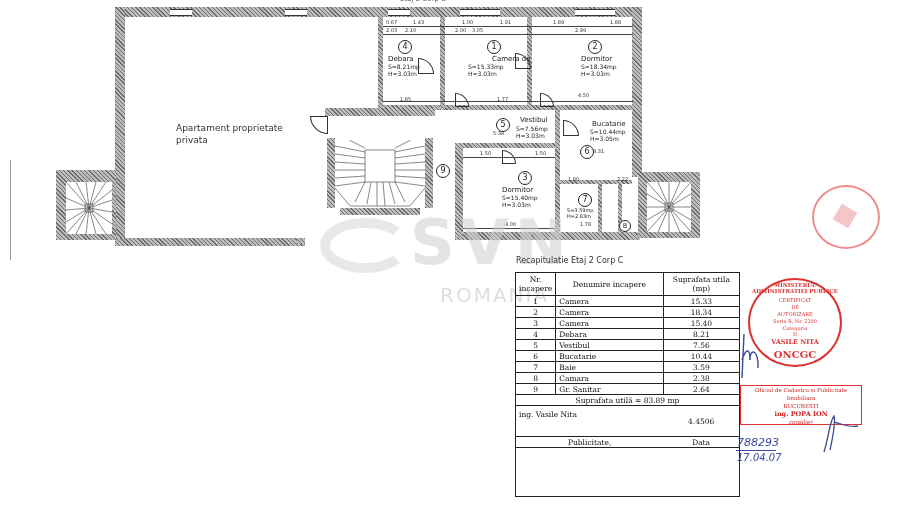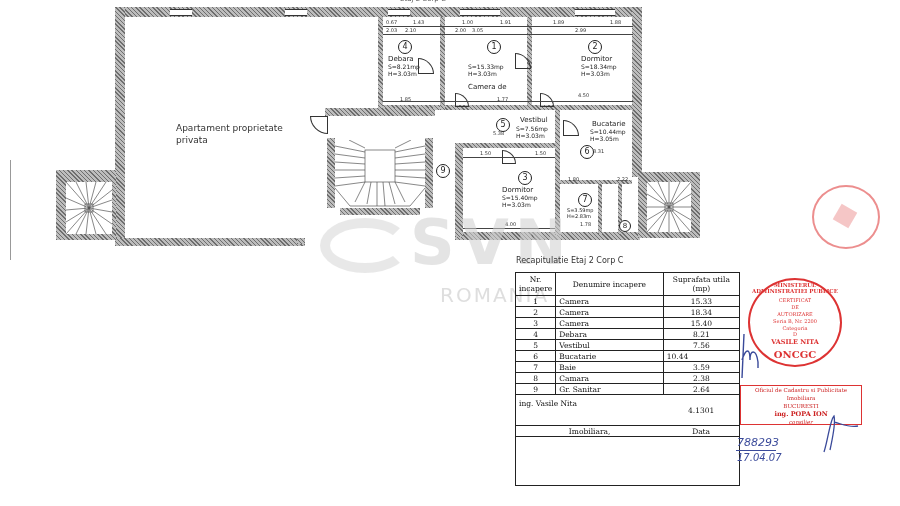--- a/index.html
+++ b/index.html
@@ -60,21 +60,21 @@
   <div class="wall hatch" style="left:598px;top:184px;width:4px;height:50px;"></div>
   <div class="wall hatch" style="left:618px;top:184px;width:4px;height:50px;"></div>
 
   <div class="rnum" style="left:398px;top:40px;">4</div>
   <div class="lbl" style="left:388px;top:55px;">Debara</div>
   <div class="lbl" style="left:388px;top:63px;font-size:6px;">S=8.21mp</div>
   <div class="lbl" style="left:388px;top:70px;font-size:6px;">H=3.03m</div>
   <div class="door" style="left:418px;top:58px;width:14px;height:14px;"></div>
 
   <div class="rnum" style="left:487px;top:40px;">1</div>
-  <div class="lbl" style="left:468px;top:55px;margin-top:28px;">Camera de</div>
+  <div class="lbl" style="left:492px;top:55px;">Camera de</div>
   <div class="lbl" style="left:468px;top:63px;font-size:6px;">S=15.33mp</div>
   <div class="lbl" style="left:468px;top:70px;font-size:6px;">H=3.03m</div>
   <div class="door" style="left:455px;top:93px;width:12px;height:12px;"></div>
   <div class="door" style="left:515px;top:53px;width:14px;height:14px;"></div>
 
   <div class="rnum" style="left:588px;top:40px;">2</div>
   <div class="lbl" style="left:581px;top:55px;">Dormitor</div>
   <div class="lbl" style="left:581px;top:63px;font-size:6px;">S=18.34mp</div>
   <div class="lbl" style="left:581px;top:70px;font-size:6px;">H=3.03m</div>
   <div class="door" style="left:540px;top:93px;width:12px;height:12px;"></div>
@@ -262,43 +262,46 @@
         <td style="text-align:center">8.21</td>
       </tr>
   <tr>
         <td style="text-align:center">5</td>
         <td>Vestibul</td>
         <td style="text-align:center">7.56</td>
       </tr>
   <tr>
         <td style="text-align:center">6</td>
         <td>Bucatarie</td>
-        <td style="text-align:left">10.44</td>
+        <td style="text-align:center">10.44</td>
       </tr>
   <tr>
         <td style="text-align:center">7</td>
         <td>Baie</td>
         <td style="text-align:center">3.59</td>
       </tr>
   <tr>
         <td style="text-align:center">8</td>
         <td>Camara</td>
         <td style="text-align:center">2.38</td>
       </tr>
   <tr>
         <td style="text-align:center">9</td>
         <td>Gr. Sanitar</td>
         <td style="text-align:center">2.64</td>
       </tr>
   <tr>
+        <td colspan="3" style="text-align:center;">Suprafata utilă = 83.89 mp</td>
+      </tr>
+  <tr>
     <td colspan="2" style="height:26px;vertical-align:top;padding-top:4px;border-right:none;">ing. Vasile Nita</td>
-    <td style="text-align:center;border-left:none;">4.1301</td>
+    <td style="text-align:center;border-left:none;">4.4506</td>
   </tr>
   <tr>
-    <td colspan="2" style="text-align:center;border-right:none;">Imobiliara,</td>
+    <td colspan="2" style="text-align:center;border-right:none;">Publicitate,</td>
     <td style="text-align:center;border-left:none;">Data</td>
   </tr>
   <tr>
     <td colspan="3" style="height:48px;"></td>
   </tr>
 </tbody>
   </table>
 
 <div class="stamp" style="left:812px;top:185px;width:64px;height:60px;border-width:2px;opacity:0.55;">
   <div class="abs" style="left:22px;top:20px;width:18px;height:18px;background:#e99;transform:rotate(30deg);"></div>

